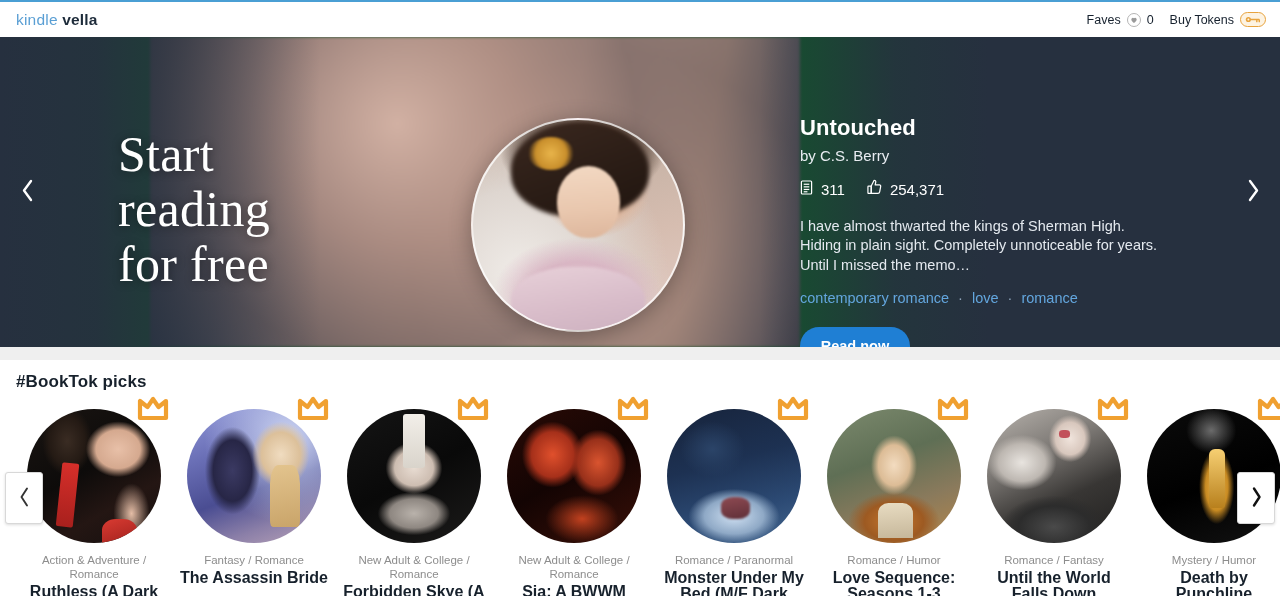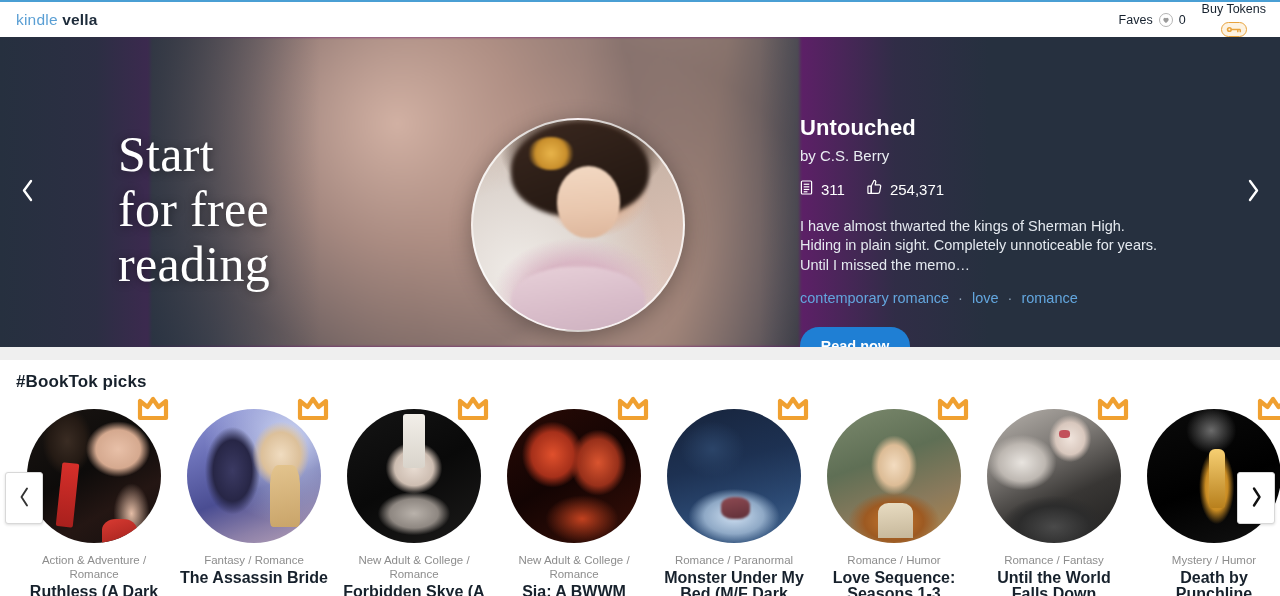--- a/index.html
+++ b/index.html
@@ -20,31 +20,31 @@
   .logo .k { color:#5a9fd4; font-weight:400; }
   .logo .v { color:#1d2b3a; font-weight:700; }
 
   .topright { display:flex; align-items:center; gap:16px; }
   .faves { display:flex; align-items:center; gap:6px; font-size:12.5px; color:#16212e; }
   .faves-ring {
     width:14px; height:14px; border-radius:50%;
     border:1.4px solid #b5b5b5; display:flex; align-items:center; justify-content:center;
   }
   .faves-ring svg { display:block; }
-  .buytokens { display:flex; align-items:center; gap:6px; font-size:12.5px; color:#16212e;flex-direction:column; }
+  .buytokens { display:flex; align-items:center; gap:6px; font-size:12.5px; color:#16212e; }
   .token-pill {
     width:26px; height:15px; border-radius:8px;
     border:1.6px solid #e8a33d; background:#fdf3e2;
     display:flex; align-items:center; justify-content:center;
   }
 
   
   .hero {
     position:relative; height:310px; overflow:hidden;
-    background:#701a75;
+    background:#14532d;
   }
   .hero-bg { position:absolute; inset:0; }
   .hero-photo {
     position:absolute; left:150px; top:0; width:650px; height:310px;
     background:
       radial-gradient(circle at 38% 28%, rgba(214,180,166,.95) 0%, rgba(186,150,138,.75) 26%, rgba(120,100,98,.55) 52%, rgba(40,48,62,0) 74%),
       radial-gradient(circle at 72% 72%, rgba(198,158,140,.6) 0%, rgba(120,96,92,.35) 40%, rgba(38,48,63,0) 70%),
       linear-gradient(100deg,#26303f 0%, #3b4250 16%, #8b7a72 44%, #bba296 62%, #8e7a72 82%, #3a414f 96%, #26303f 100%);
     filter:blur(1.5px);
   }
@@ -198,22 +198,22 @@
 
 <div class="hero">
   <div class="hero-bg">
     <div class="hero-photo"></div>
     <div class="hero-fade-l"></div>
     <div class="hero-fade-r"></div>
   </div>
 
   <div class="hero-title">
     <div>Start</div>
+    <div>reading</div>
     <div>for free</div>
-    <div>reading</div>
   </div>
 
   <div class="portrait">
     <div class="portrait-hair"></div>
     <div class="portrait-gold"></div>
     <div class="portrait-face"></div>
     <div class="portrait-dress"></div>
   </div>
 
   <div class="hero-info">

